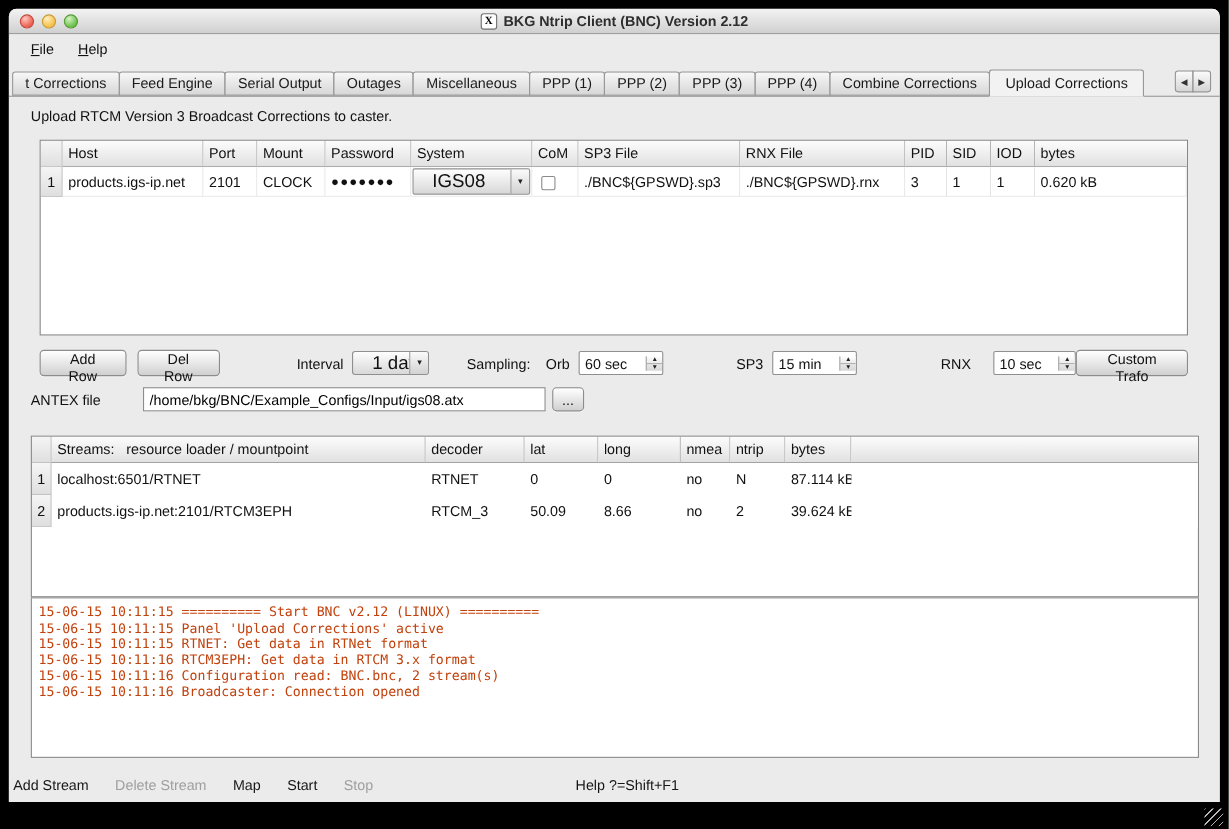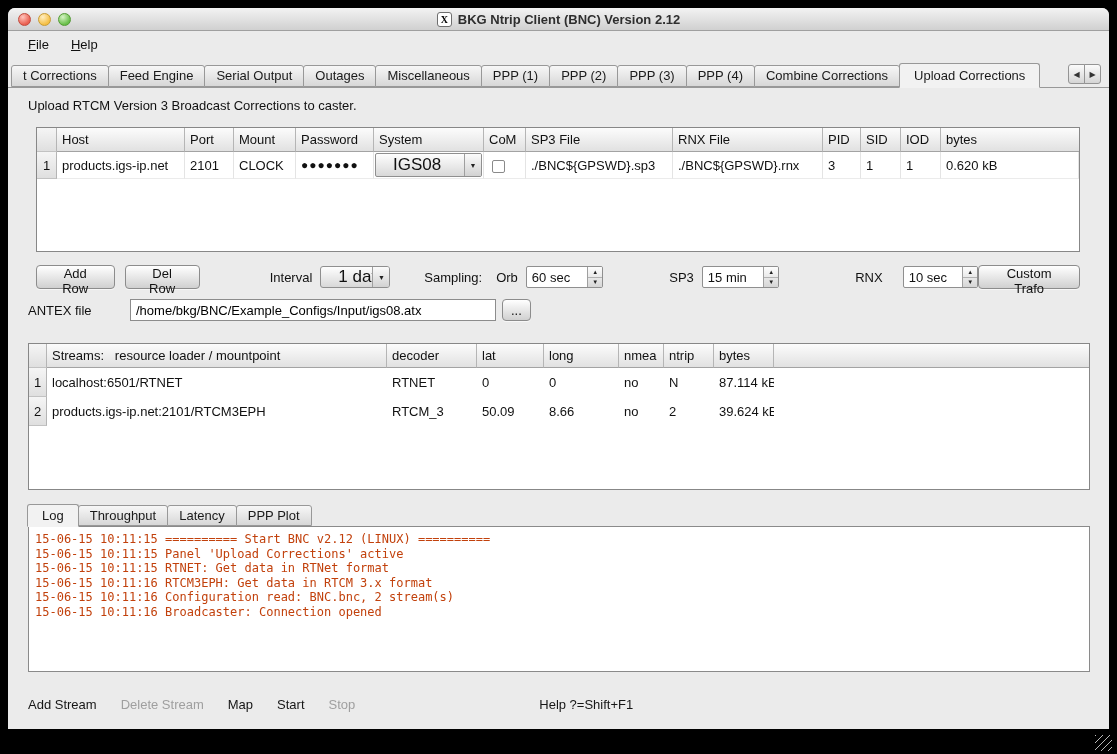--- a/index.html
+++ b/index.html
@@ -38,21 +38,21 @@
   .arrow-btn { width:17px; height:20px; display:flex; align-items:center; justify-content:center;
                background:linear-gradient(#fbfbfb,#d5d5d5); border:1px solid #949494; margin-left:-1px;
                font-size:8px; color:#333; }
   .arrow-btn:first-child { border-radius:3px 0 0 3px; }
   .arrow-btn:last-child  { border-radius:0 3px 3px 0; }
 
   
   .desc { margin:10px 0 0 20px; font-size:13px; }
 
   .tablewrap { background:#fff; border:1px solid #878787; overflow:hidden; }
-  .upload-wrap  { margin:14px 0 4px 28px; width:1044px; height:125px; }
+  .upload-wrap  { margin:14px 0 4px 28px; width:1044px; height:178px; }
   .streams-wrap { margin:22px 0 0 20px; width:1062px; height:147px; }
   table { border-collapse:separate; border-spacing:0; table-layout:fixed; font-size:13px; }
   .upload-wrap table  { width:1042px; }
   .streams-wrap table { width:1060px; }
   th { height:24px; font-weight:normal; text-align:left; padding:0 5px; white-space:nowrap; overflow:hidden;
        background:linear-gradient(#fcfcfc,#e1e1e1); border-right:1px solid #b5b5b5; border-bottom:1px solid #a3a3a3; }
   th.nofill { border-right:none; }
   td { white-space:nowrap; overflow:hidden; padding:0 5px; background:#fff; }
   .upload-wrap td { height:27px; border-right:1px solid #e4e4e4; border-bottom:1px solid #ebebeb; }
   .streams-wrap td { height:29px; }
@@ -69,21 +69,21 @@
   .combo-text { flex:1; padding:0 17px; white-space:nowrap; overflow:hidden; font-size:17px; }
   .combo-btn { width:17px; align-self:stretch; display:flex; align-items:center; justify-content:center;
                border-left:1px solid #9f9f9f; font-size:7px; color:#222;
                background:linear-gradient(#fbfbfb,#d2d2d2); }
 
   
   .checkbox { display:inline-block; width:13px; height:13px; background:#fff; border:1px solid #8a8a8a;
               border-radius:2px; vertical-align:middle; margin-left:3px; }
 
   
-  .spin { display:inline-flex; height:22px; border:1px solid #8f8f8f; border-radius:2px; background:#fff; overflow:hidden; }
+  .spin { display:inline-flex; height:22px; border:1px solid #8f8f8f; border-radius:2px; background:#fff; overflow:hidden;align-items:center; }
   .spin-text { flex:1; padding:0 5px; font-size:13px; display:flex; align-items:center; white-space:nowrap; }
   .spin-btns { width:15px; display:flex; flex-direction:column; border-left:1px solid #9f9f9f;
                background:linear-gradient(#fdfdfd,#d6d6d6); }
   .spin-up,.spin-down { flex:1; font-size:6px; display:flex; align-items:center; justify-content:center; color:#222; }
   .spin-up { border-bottom:1px solid #b2b2b2; }
 
   
   .btn { height:24px; padding:0 14px; font-size:13px; font-family:"Liberation Sans",sans-serif;
          border:1px solid #8c8c8c; border-radius:4px; background:linear-gradient(#ffffff,#d0d0d0);
          color:#111; box-shadow:0 1px 0 rgba(255,255,255,.6); }
@@ -98,22 +98,22 @@
 
   
   .logtabs { display:flex; align-items:flex-end; margin:14px 0 0 20px; position:relative; z-index:2; }
   .logtabs .tab { height:21px; line-height:19px; }
   .logtabs .tab.selected { height:23px; line-height:22px; margin-bottom:-1px; border-bottom:1px solid #f2f2f2; }
   .logframe { margin:0 0 0 20px; width:1062px; height:146px; border:1px solid #8a8a8a; background:#fff;
               padding:5px 6px; overflow:hidden; }
   .logline { font:12px/14.5px "DejaVu Sans Mono",monospace; color:#c2410c; white-space:pre; }
 
   
-  .bottombar { position:absolute; left:0; right:12px; bottom:0; height:32px; display:flex; align-items:flex-start;
-               padding-left:20px; gap:24px; font-size:13px; }
+  .bottombar { position:absolute; left:0; right:12px; bottom:0; height:32px; display:flex; align-items:center;
+               padding-left:4px; gap:24px; font-size:13px; }
   .flatbtn { white-space:nowrap; color:#161616; }
   .flatbtn.disabled { color:#9f9f9f; }
   .flatbtn.help { margin-left:160px; }
 
   
   .grip { position:absolute; right:5px; bottom:3px; width:17px; height:16px;
           background:repeating-linear-gradient(135deg, #b9b9b9 0 1px, transparent 1px 5px); }
 </style>
 </head>
 <body>
@@ -306,26 +306,20 @@
           <td>8.66</td>
           <td>no</td>
           <td>2</td>
           <td>39.624 kB</td>
           <td></td>
         </tr>
       </tbody>
     </table>
   </div>
 
-  <div class="logtabs">
-    <div class="tab selected">Log</div>
-    <div class="tab">Throughput</div>
-    <div class="tab">Latency</div>
-    <div class="tab">PPP Plot</div>
-  </div>
 
   <div class="logframe">
     <div class="logline">15-06-15 10:11:15 ========== Start BNC v2.12 (LINUX) ==========</div>
     <div class="logline">15-06-15 10:11:15 Panel 'Upload Corrections' active</div>
     <div class="logline">15-06-15 10:11:15 RTNET: Get data in RTNet format</div>
     <div class="logline">15-06-15 10:11:16 RTCM3EPH: Get data in RTCM 3.x format</div>
     <div class="logline">15-06-15 10:11:16 Configuration read: BNC.bnc, 2 stream(s)</div>
     <div class="logline">15-06-15 10:11:16 Broadcaster: Connection opened</div>
   </div>
 

